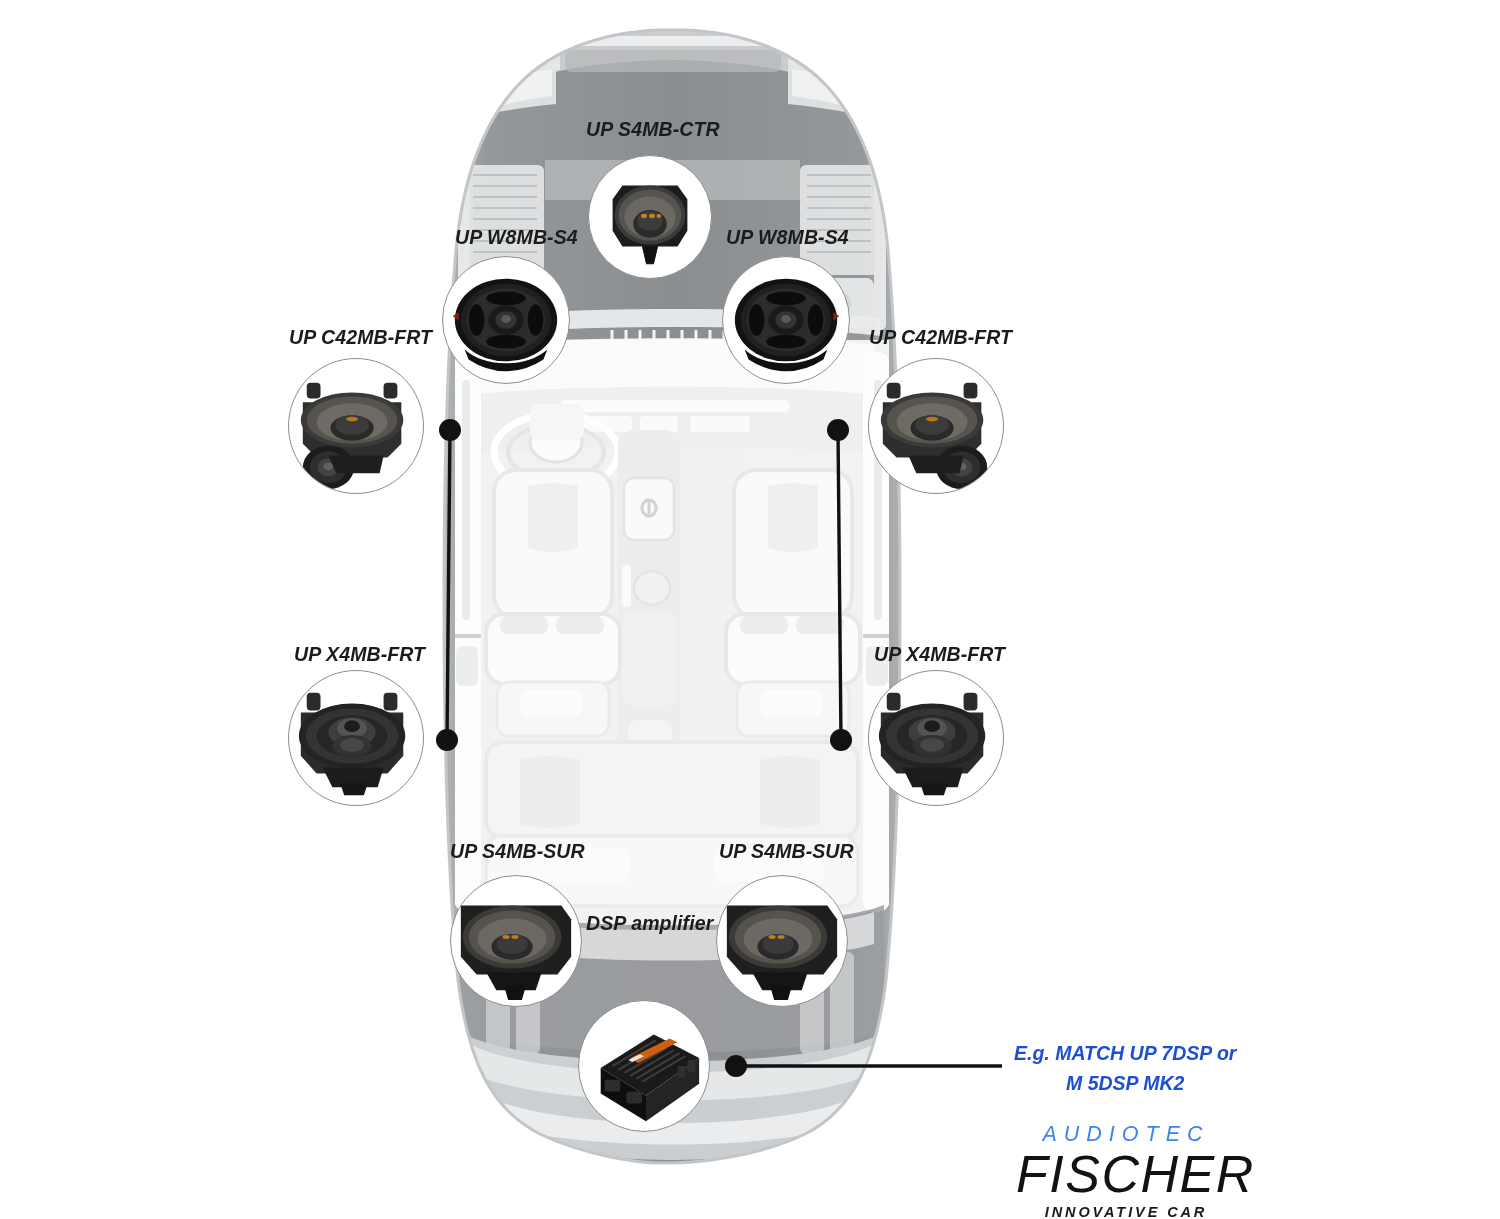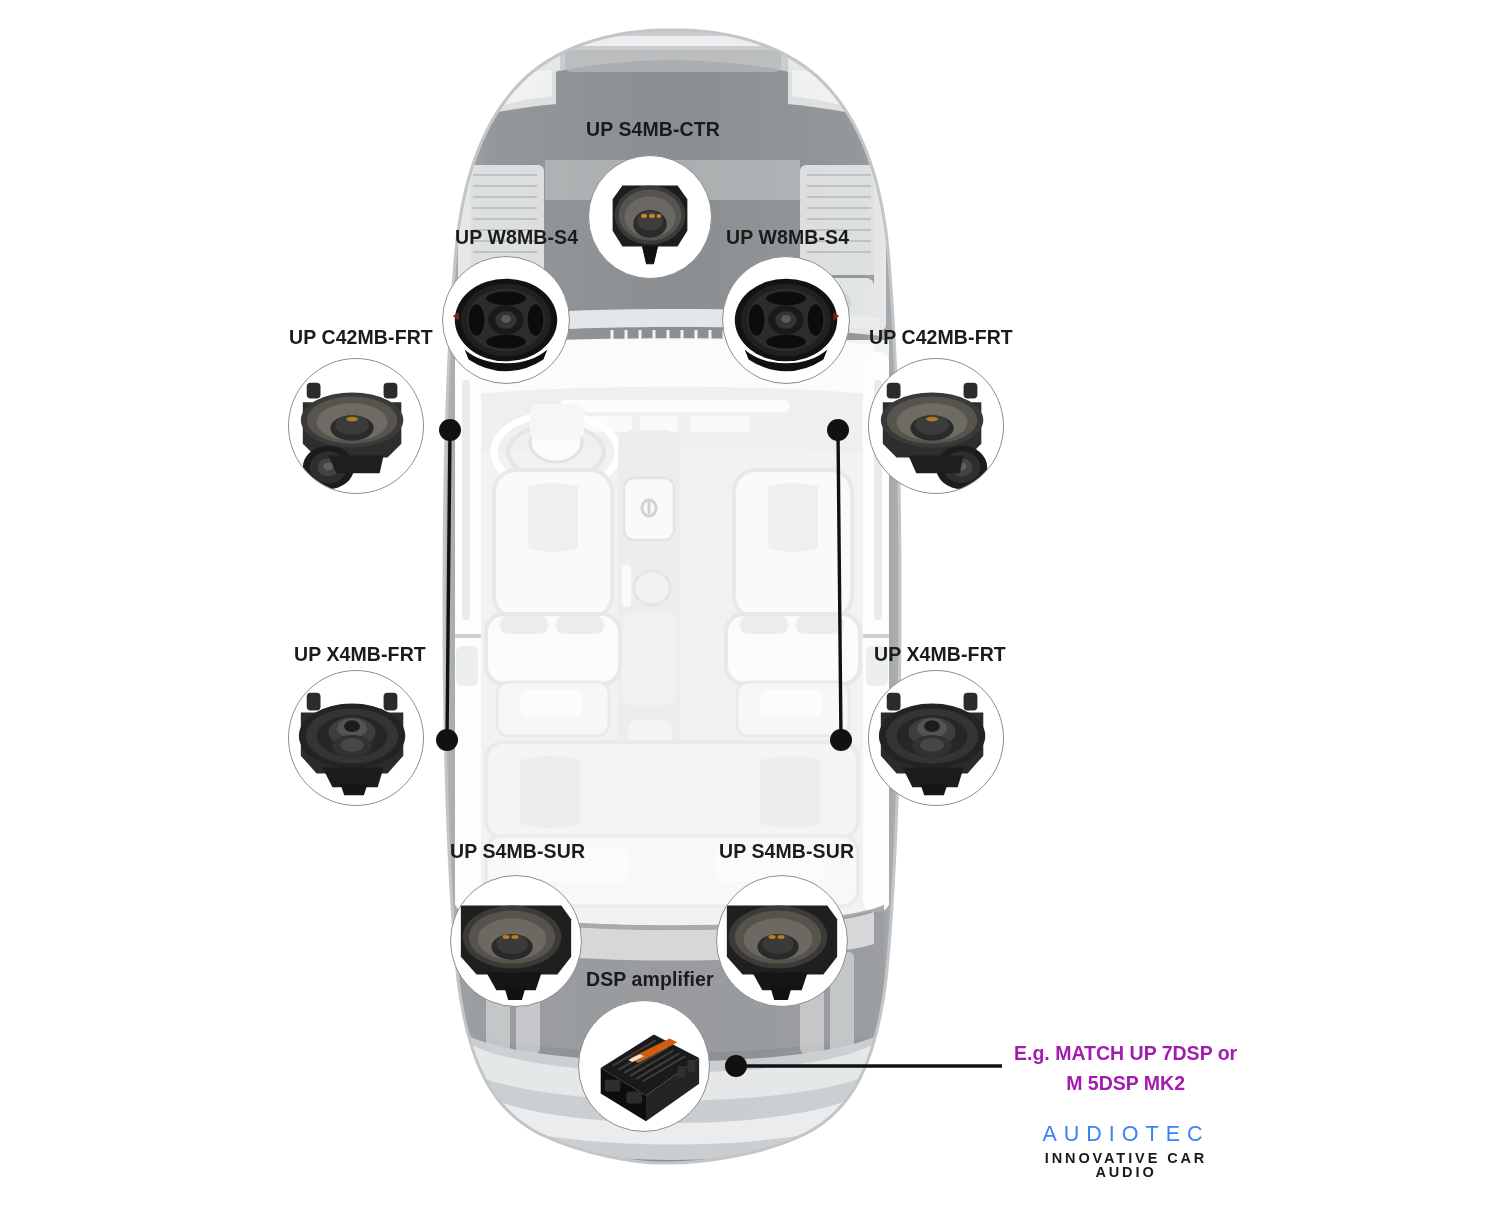--- a/index.html
+++ b/index.html
@@ -1,21 +1,21 @@
 <!DOCTYPE html>
 <html><head>
 <meta charset="utf-8">
 <style>
   html,body{margin:0;padding:0;background:#ffffff;}
   body{
     width:1500px;height:1219px;position:relative;overflow:hidden;
     font-family:"Liberation Sans","DejaVu Sans",sans-serif;
     background:#ffffff;
   }
-  #stage{position:absolute;left:0;top:0;width:1312px;height:1219px;}
+  #stage{position:absolute;left:0;top:0;width:1312px;height:1219px;font-style:italic;}
 
   
   .car-layer{position:absolute;left:0;top:0;width:1500px;height:1219px;}
 
   
   .callout{
     position:absolute;border-radius:50%;
     background:#ffffff;border:1.5px solid #8d8d8d;
     box-sizing:border-box;overflow:hidden;
     display:flex;align-items:center;justify-content:center;
@@ -41,21 +41,21 @@
     font-size:52px;letter-spacing:1.5px;font-weight:400;margin-top:2px;
     font-family:"Liberation Sans","DejaVu Sans",sans-serif;
     color:#121212;
   }
   .logo .l3{
     font-size:14.5px;letter-spacing:2.9px;font-weight:bold;margin-top:5px;
     font-family:"Liberation Sans","DejaVu Sans",sans-serif;
     color:#1a1a1a;
   }
   .amp-note{
-    position:absolute;font-weight:bold;font-size:19.5px;color:#a21caf;
+    position:absolute;font-weight:bold;font-size:19.5px;color:#1d4ed8;
     text-align:center;line-height:1.55;white-space:nowrap;
   }
 </style>
 </head>
 <body>
 
 <div id="stage">
 
   <div class="car-layer">
     <svg width="1500" height="1219" viewBox="0 0 1500 1219" xmlns="http://www.w3.org/2000/svg">
@@ -448,25 +448,26 @@
   <div class="lbl" style="left:869px;top:326px;">UP C42MB-FRT</div>
 
   <div class="lbl" style="left:294px;top:643px;">UP X4MB-FRT</div>
 
   <div class="lbl" style="left:874px;top:643px;">UP X4MB-FRT</div>
 
   <div class="lbl" style="left:450px;top:840px;">UP S4MB-SUR</div>
 
   <div class="lbl" style="left:719px;top:840px;">UP S4MB-SUR</div>
 
-  <div class="lbl" style="left:586px;top:968px;">DSP amplifier</div>
+  <div class="lbl" style="left:586px;top:912px;">DSP amplifier</div>
 
   <div class="amp-note" style="left:1014px;top:1038px;">
     <div>E.g. MATCH UP 7DSP or</div>
     <div>M 5DSP MK2</div>
   </div>
 
   <div class="logo" style="left:1016px;top:1124px;width:220px;">
     <div class="l1">AUDIOTEC</div>
+    <div class="l2">FISCHER</div>
     <div class="l3">INNOVATIVE CAR AUDIO</div>
   </div>
 
 </div>
 
 </body></html>

